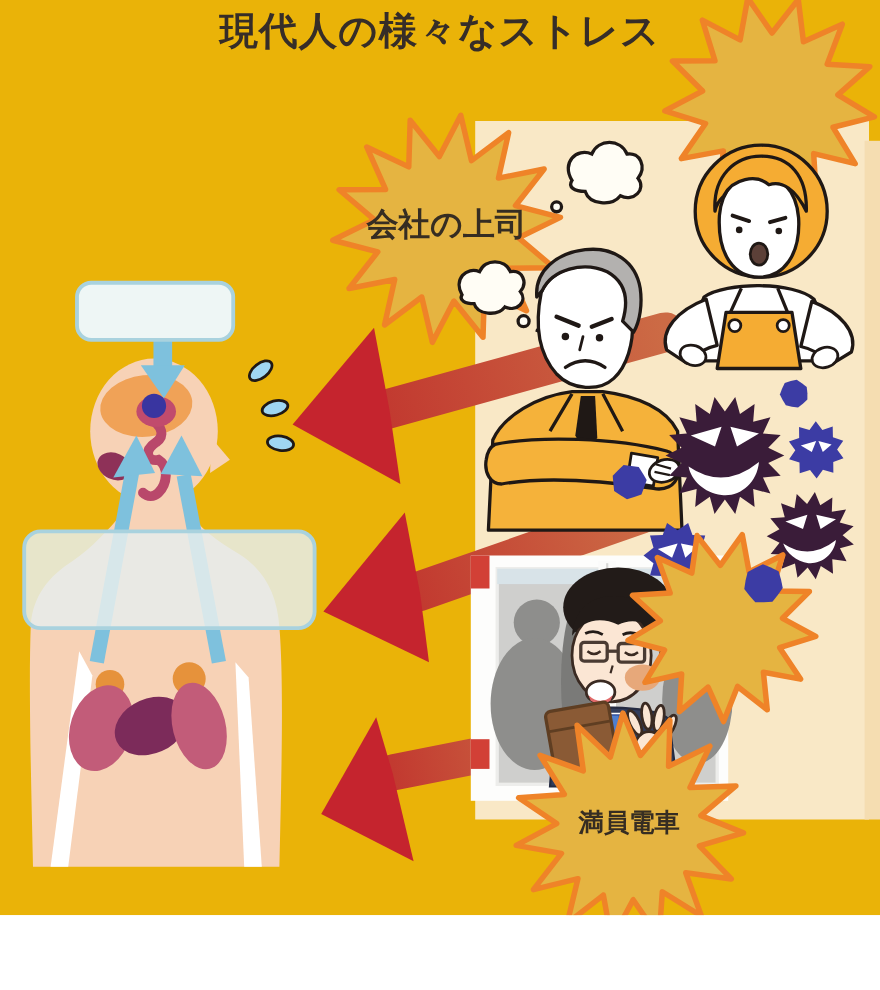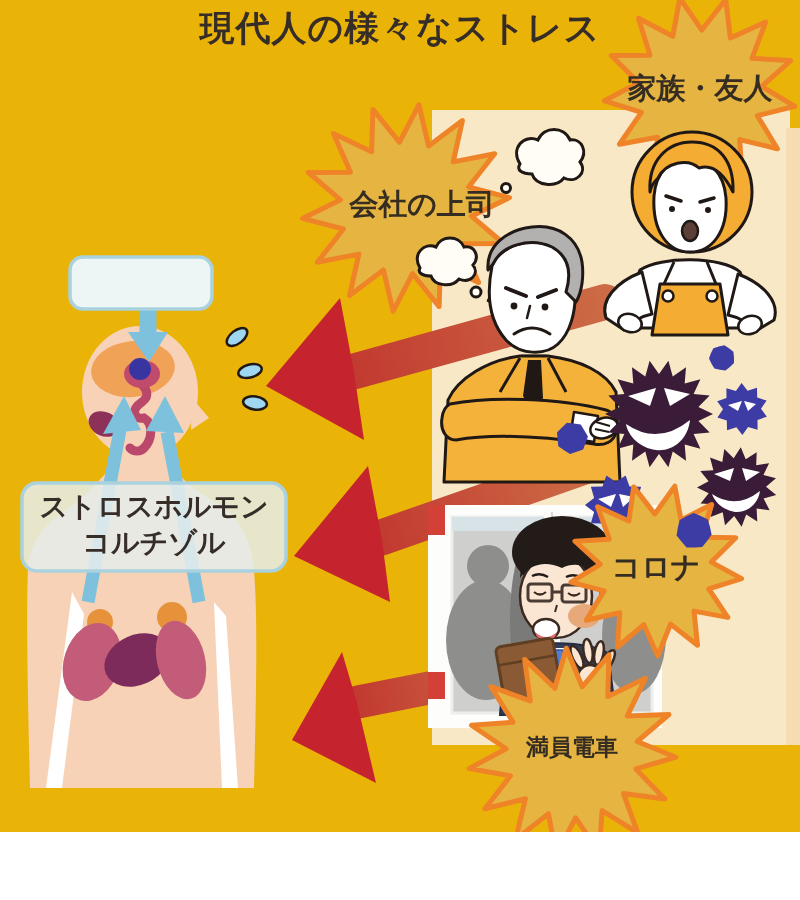--- a/index.html
+++ b/index.html
@@ -4,21 +4,21 @@
 <style>
   html,body{margin:0;padding:0;background:#fff;}
   #stage{position:relative;width:800px;height:832px;background:#eab308;overflow:hidden;
          font-family:Liberation Mono, monospace;}
   #art{position:absolute;left:0;top:0;}
   .lbl{position:absolute;color:#362d28;font-weight:bold;text-align:center;line-height:1.2;
        white-space:nowrap;pointer-events:none;}
   .title{left:190px;top:10px;width:420px;font-size:35px;font-weight:800;color:#362d28;letter-spacing:1px;}
   .burst-lbl{font-size:29px;color:#362d22;}
   .lbl-family{left:600px;top:74px;width:200px;}
-  .lbl-boss{left:322px;top:190px;width:200px;}
+  .lbl-boss{left:306px;top:190px;width:200px;}
   .lbl-corona{left:576px;top:553px;width:160px;}
   .lbl-train{left:470px;top:736px;width:204px;font-size:23px;}
   .box-lbl{display:flex;align-items:center;justify-content:center;flex-direction:column;}
   .lbl-amygdala{left:70px;top:257px;width:142px;height:52px;font-size:30px;}
   .lbl-hormone{left:22px;top:483px;width:264px;height:88px;font-size:28px;line-height:1.3;}
 </style>
 </head>
 <body>
 
 <div id="stage">
@@ -202,21 +202,15 @@
     <polygon fill="#3c3ca4" points="734.0,363.1 729.9,367.0 725.5,370.5 719.9,369.8 714.4,368.5 711.5,363.7 709.0,358.6 710.9,353.3 713.4,348.2 718.8,346.4 724.3,345.2 729.0,348.3 733.4,351.8 734.0,357.4"></polygon>
     <polygon fill="#3c3ca4" points="583.1,449.5 576.6,451.8 570.0,453.9 564.1,450.2 558.3,446.3 557.6,439.4 557.0,432.5 561.9,427.6 566.9,422.8 573.8,423.6 580.7,424.6 584.4,430.5 587.9,436.4 585.6,443.0"></polygon>
   </g>
 
   <polygon fill="#e5b441" stroke="#ef8328" stroke-width="5" stroke-linejoin="round" points="741.6,578.6 708.8,588.8 727.8,617.4 694.0,611.1 697.5,645.3 670.5,624.1 657.8,656.0 643.7,624.6 617.6,647.0 619.7,612.7 586.3,620.3 604.1,590.9 570.9,582.1 600.3,564.4 575.0,541.2 609.3,539.2 597.6,506.8 628.9,521.0 633.7,486.9 654.8,514.0 674.8,486.1 681.0,519.9 711.7,504.5 701.4,537.2 735.8,537.8 711.4,562.1"></polygon>
   <polygon fill="#e5b441" stroke="#ef8328" stroke-width="5" stroke-linejoin="round" points="675.9,757.2 635.8,768.9 664.8,799.0 623.4,793.4 637.6,832.7 602.1,810.7 599.2,852.4 575.6,817.9 556.0,854.8 548.5,813.7 515.6,839.4 525.4,798.8 484.9,808.8 510.4,775.8 469.3,768.5 506.1,748.7 471.5,725.3 513.1,722.2 491.0,686.7 530.3,700.8 524.6,659.4 554.8,688.3 566.3,648.2 582.2,686.8 609.0,654.8 607.8,696.6 645.4,678.3 627.3,715.9 669.0,714.5 637.2,741.5"></polygon>
   <polygon fill="#3c3ca4" points="711.6,534.6 707.1,541.0 702.2,547.0 694.4,547.5 686.6,547.4 681.4,541.6 676.6,535.4 677.8,527.7 679.7,520.1 686.5,516.3 693.6,513.0 700.8,516.0 707.8,519.4 710.0,526.9"></polygon>
 </svg>
 
 <div class="lbl title">現代人の様々なストレス</div>
-<div class="lbl burst-lbl lbl-family">家族・友人</div>
 <div class="lbl burst-lbl lbl-boss">会社の上司</div>
-<div class="lbl burst-lbl lbl-corona">コロナ</div>
 <div class="lbl burst-lbl lbl-train">満員電車</div>
-<div class="lbl box-lbl lbl-hormone">
-  <span>ストロスホルモン</span>
-  <span>コルチゾル</span>
 </div>
-</div>
 
 </body></html>

